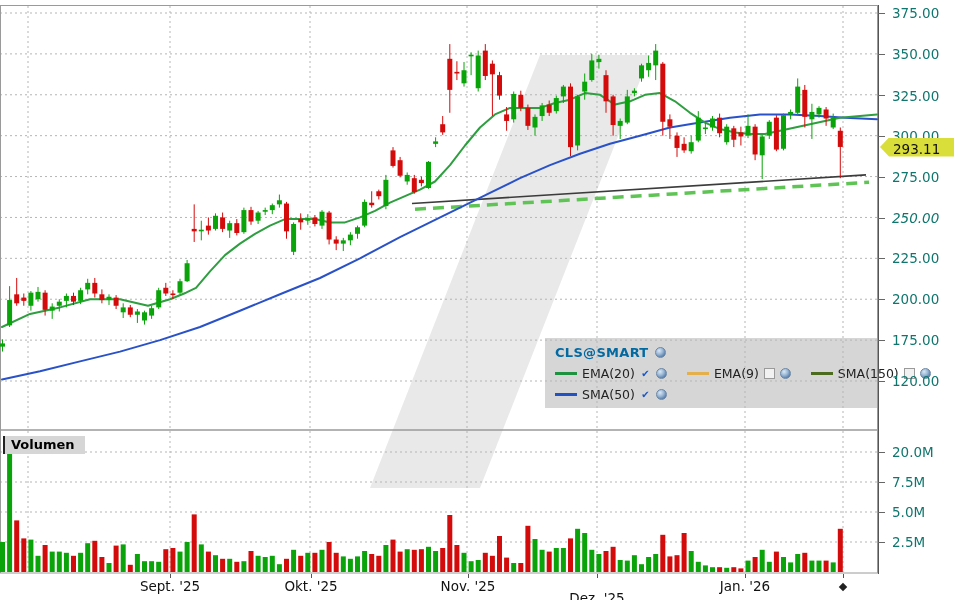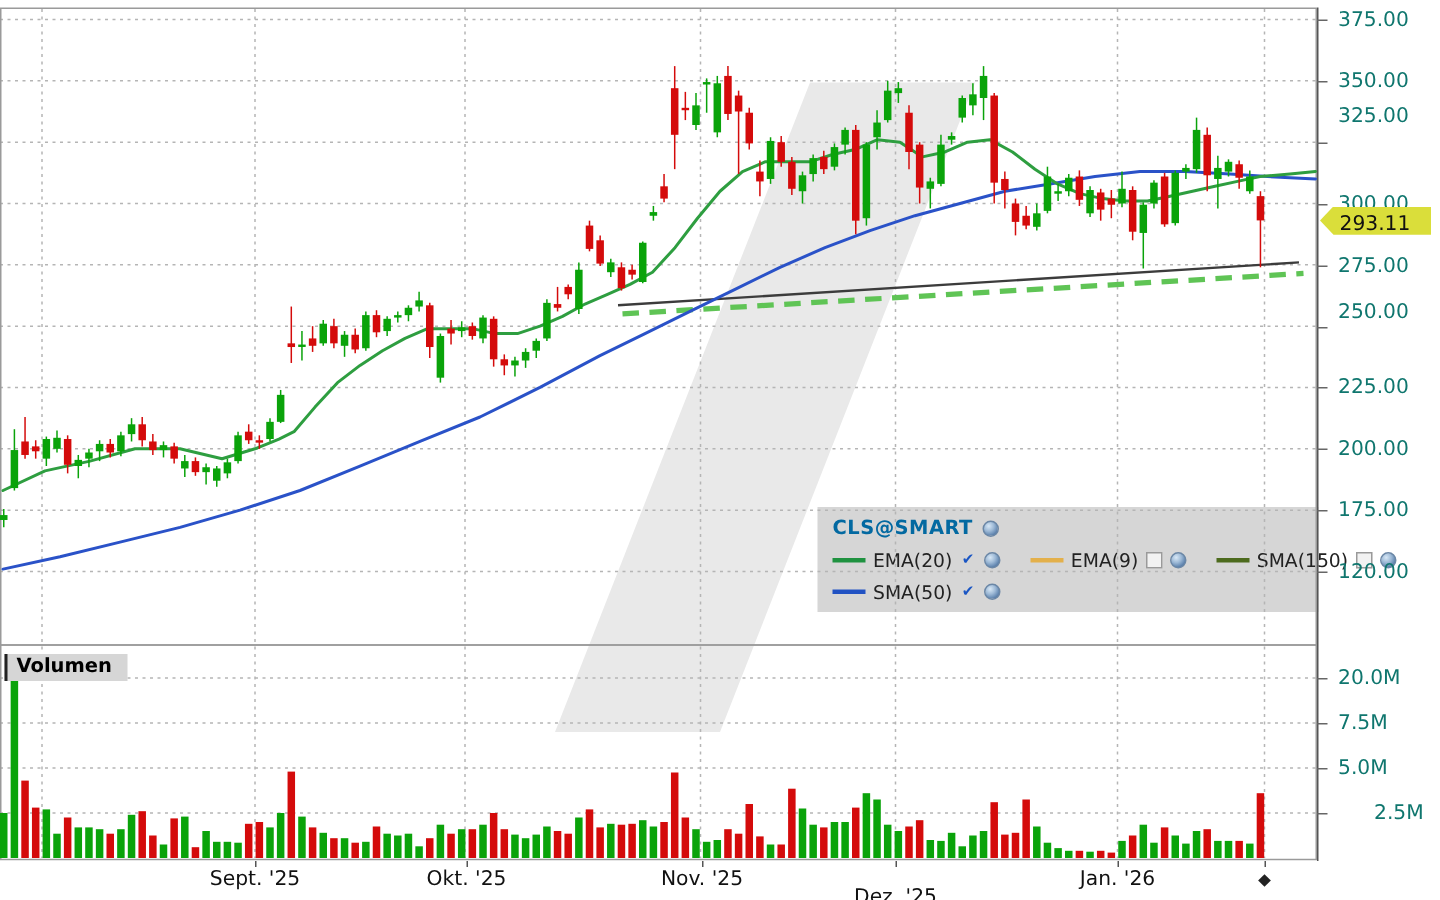--- a/index.html
+++ b/index.html
@@ -468,43 +468,43 @@
   <div id="right-axis">
     <div id="axis-line"></div>
     <div id="last-price-tag" style="top: 137.5px; background: rgb(218, 222, 58);">
       <span>293.11</span>
     </div>
   <div class="y-tick" style="top: 13px;"></div>
       <div class="y-lbl" style="top: 13px;">375.00</div>
       <div class="y-tick" style="top: 54px;"></div>
       <div class="y-lbl" style="top: 54px;">350.00</div>
       <div class="y-tick" style="top: 95px;"></div>
-      <div class="y-lbl" style="top: 77px;">325.00</div>
+      <div class="y-lbl" style="top: 96px;">325.00</div>
       <div class="y-tick" style="top: 136px;"></div>
       <div class="y-lbl" style="top: 136px;">300.00</div>
       <div class="y-tick" style="top: 177px;"></div>
       <div class="y-lbl" style="top: 177px;">275.00</div>
       <div class="y-tick" style="top: 218px;"></div>
-      <div class="y-lbl" style="top: 208px;">250.00</div>
+      <div class="y-lbl" style="top: 218px; font-style: italic;">250.00</div>
       <div class="y-tick" style="top: 258px;"></div>
       <div class="y-lbl" style="top: 258px;">225.00</div>
       <div class="y-tick" style="top: 299px;"></div>
       <div class="y-lbl" style="top: 299px;">200.00</div>
       <div class="y-tick" style="top: 340px;"></div>
       <div class="y-lbl" style="top: 340px;">175.00</div>
       <div class="y-tick" style="top: 381px;"></div>
       <div class="y-lbl" style="top: 381px;">120.00</div>
       <div class="y-tick" style="top: 452px;"></div>
       <div class="y-lbl" style="top: 452px;">20.0M</div>
       <div class="y-tick" style="top: 482px;"></div>
       <div class="y-lbl" style="top: 482px;">7.5M</div>
       <div class="y-tick" style="top: 512px;"></div>
       <div class="y-lbl" style="top: 512px;">5.0M</div>
       <div class="y-tick" style="top: 542px;"></div>
-      <div class="y-lbl" style="top: 542px; margin-left: 24px;">2.5M</div>
+      <div class="y-lbl" style="top: 542px;">2.5M</div>
     </div>
 
   <div id="x-axis">
       <div class="x-tick" style="left: 170px;"></div>
       <div class="x-lbl" style="left: 170px; text-align: right;">Sept. '25</div>
       <div class="x-tick" style="left: 311px;"></div>
       <div class="x-lbl" style="left: 311px;">Okt. '25</div>
       <div class="x-tick" style="left: 468px;"></div>
       <div class="x-lbl" style="left: 468px;">Nov. '25</div>
       <div class="x-tick" style="left: 597px;"></div>

